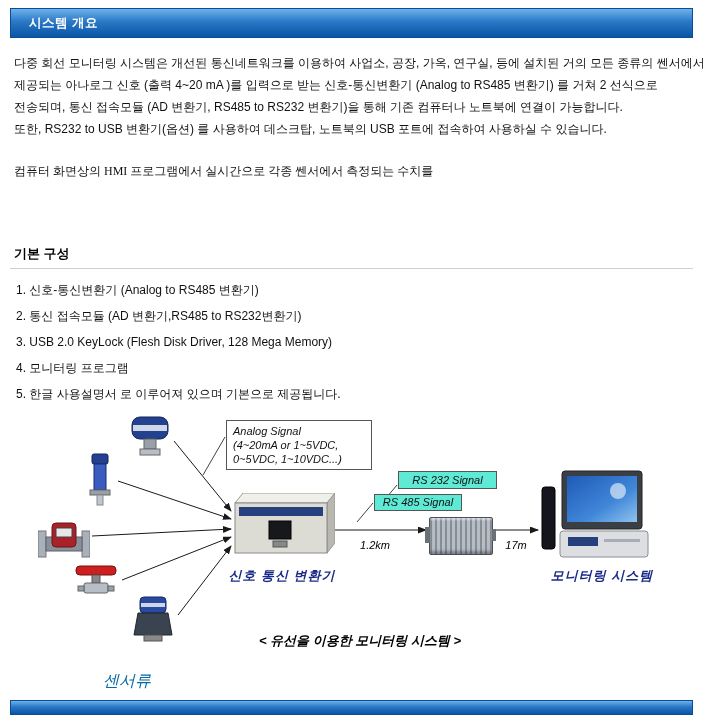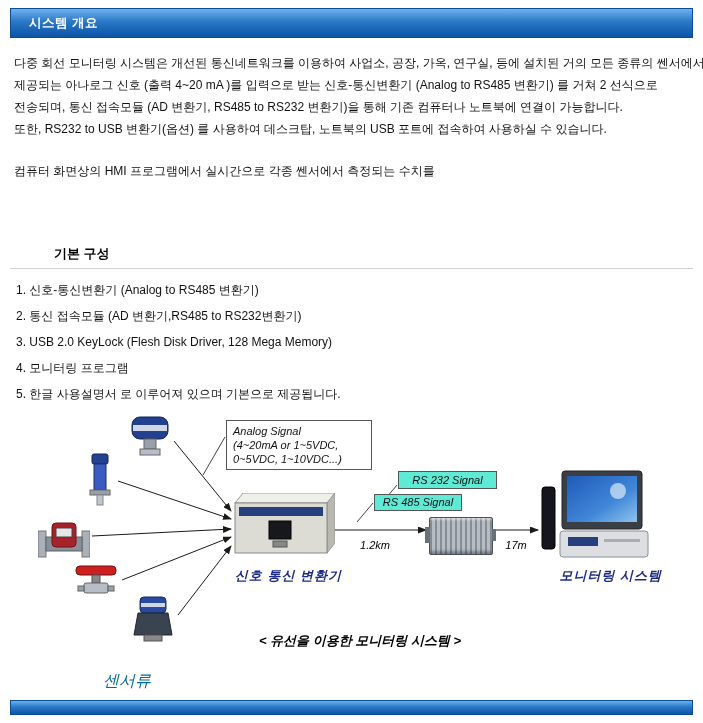--- a/index.html
+++ b/index.html
@@ -8,44 +8,44 @@
 
   .bar{position:absolute;left:10px;width:683px;
        background:linear-gradient(180deg,#6db2ec 0%,#2a78c6 45%,#0b55a6 100%);
        border:1px solid #0a4c96;box-sizing:border-box;}
   .bar-header{top:8px;height:30px;}
   .bar-footer{top:700px;height:15px;}
   .bar-title{color:#fff;font-weight:bold;font-size:12.5px;line-height:28px;padding-left:18px;letter-spacing:.5px;}
 
   .para{position:absolute;left:14px;width:688px;}
   .para-intro{top:52px;}
-  .para-hmi{top:160px;}
+  .para-hmi{top:160px;font-family:Liberation Serif, serif;}
   .tline{height:22px;line-height:22px;font-size:12px;white-space:nowrap;}
 
-  .sec-title{position:absolute;left:14px;top:245px;font-size:13px;font-weight:bold;color:#000;margin-left:40px;}
+  .sec-title{position:absolute;left:14px;top:245px;font-size:13px;font-weight:bold;color:#000;}
   .divider{position:absolute;left:10px;top:268px;width:683px;border-top:1px solid #d0d0d0;}
 
   .list{position:absolute;left:4px;top:277px;width:688px;margin-left:12px;}
   .lline{height:26px;line-height:26px;font-size:12px;white-space:nowrap;}
 
   .diagram{position:absolute;left:0;top:405px;width:703px;height:300px;font-style:italic;}
   .arrows{position:absolute;left:0;top:0;}
   .abs{position:absolute;}
 
   .callout{left:226px;top:15px;width:146px;border:1px solid #555;background:#fff;
            padding:3px 6px;font-size:11px;line-height:14px;box-sizing:border-box;}
   .sigbox{border:1px solid #555;background:#5eead4;font-size:11px;text-align:center;box-sizing:border-box;}
   .rs232{left:398px;top:66px;width:99px;height:18px;line-height:16px;}
   .rs485{left:374px;top:89px;width:88px;height:17px;line-height:15px;}
 
   .dist{font-size:11px;text-align:center;color:#000;}
   .d1{left:345px;top:134px;width:60px;}
   .d2{left:494px;top:134px;width:44px;}
 
-  .devlabel{font-size:13px;font-weight:bold;color:#1b2a86;text-align:right;letter-spacing:1px;}
+  .devlabel{font-size:13px;font-weight:bold;color:#1b2a86;text-align:center;letter-spacing:1px;}
   .lab-conv{left:222px;top:162px;width:120px;}
   .lab-mod{left:400px;top:162px;width:120px;}
   .lab-mon{left:542px;top:162px;width:120px;}
 
   .caption{left:150px;top:227px;width:420px;text-align:center;font-size:13px;font-weight:bold;color:#000;}
   .sensors-label{left:103px;top:266px;width:90px;text-align:left;font-size:16px;color:#0369a1;}
 
   .module{left:429px;top:112px;width:62px;height:36px;
           background:repeating-linear-gradient(90deg,#878d95 0 2px,#b7bdc5 2px 5px);
           border:1px solid #4a4f56;border-radius:2px;

